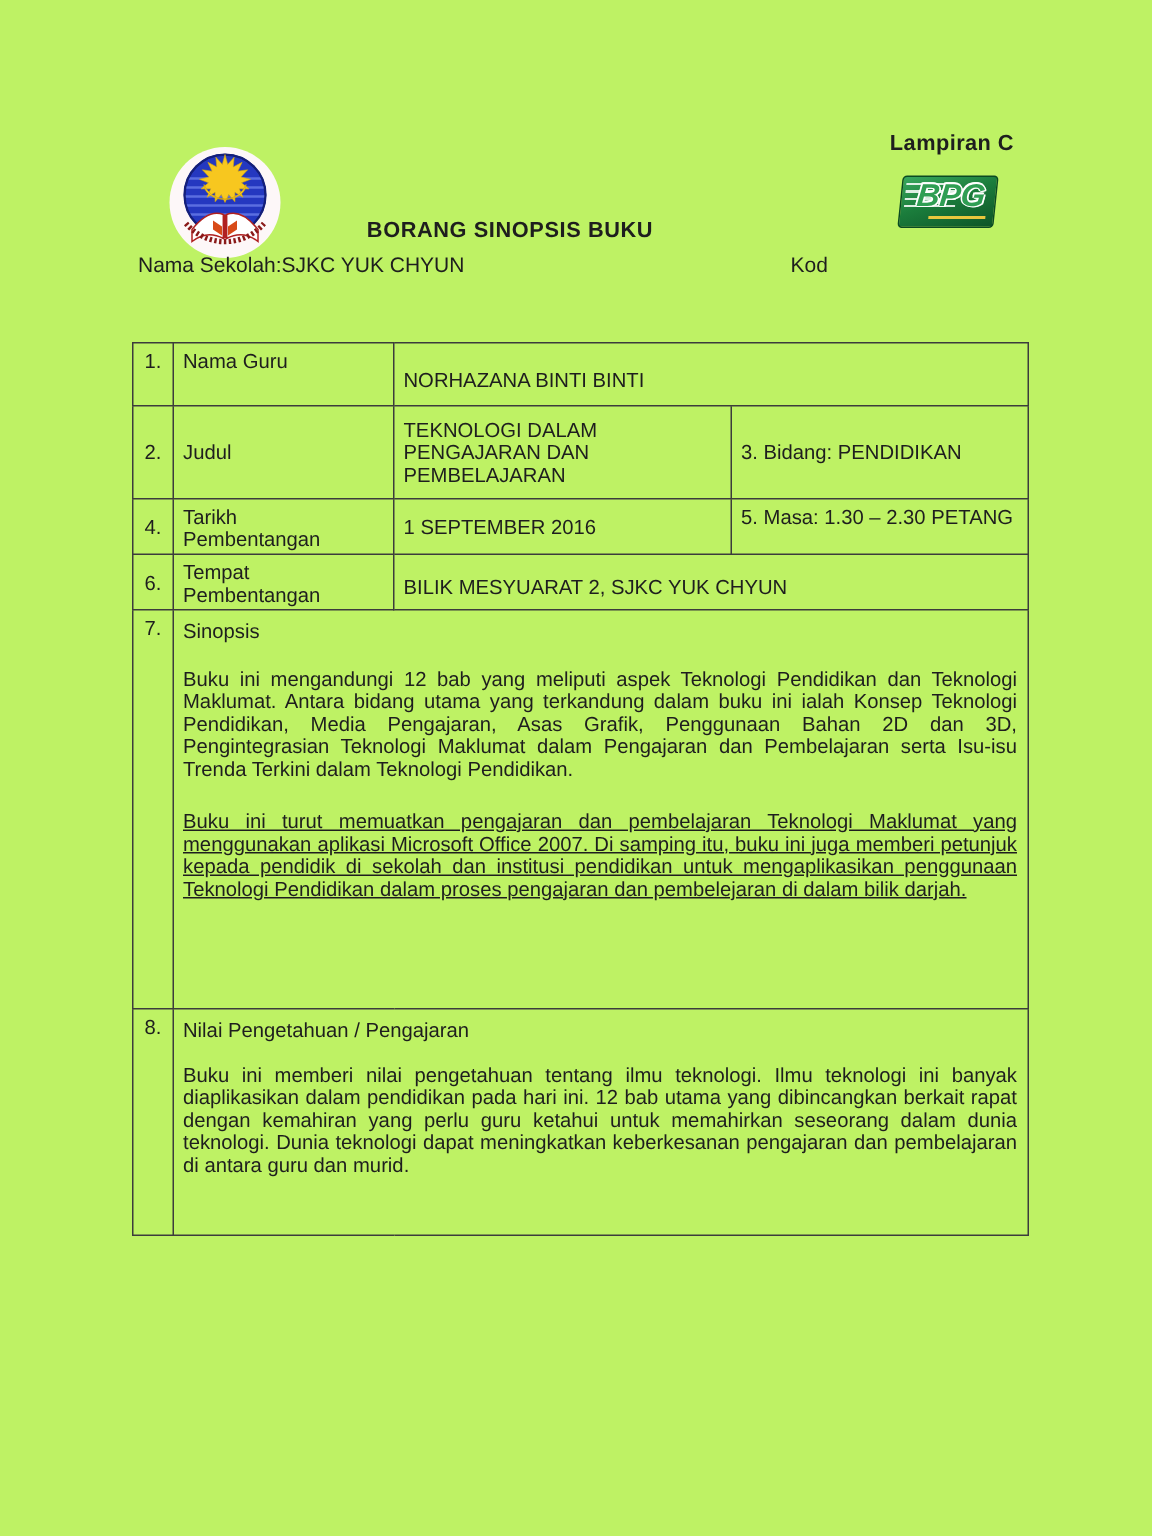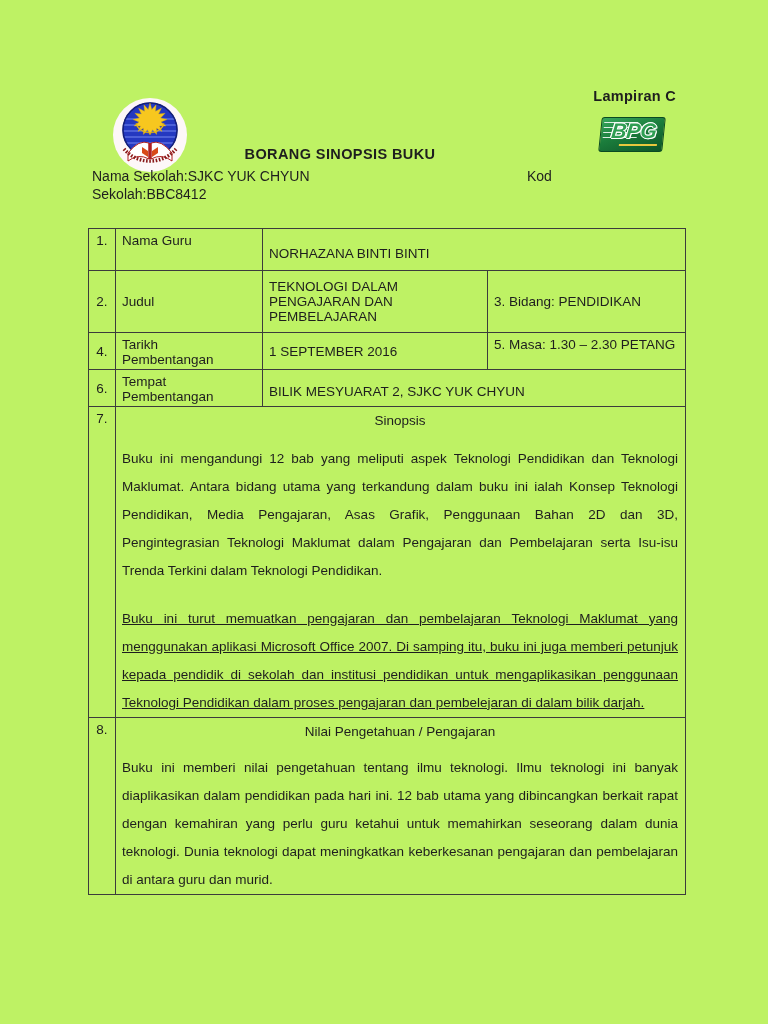--- a/index.html
+++ b/index.html
@@ -70,23 +70,23 @@
   tr.r2 td { height: 62px; }
   tr.r4 td { height: 35px; }
   tr.r6 td { height: 31px; }
   tr.r7 td { height: 266px; }
   tr.r8 td { height: 151px; }
 
   tr.r1 td.val { padding-top: 10px; }
   tr.r6 td.val { padding-top: 8px; }
 
   td.textcell { vertical-align: top; padding: 4px 7px 0 6px; }
-  td.textcell .cell-label { line-height: 19px; text-align: center; }
+  td.textcell .cell-label { line-height: 19px; }
   td.textcell p {
-    text-align: justify; line-height: 28px; margin-top: 15px;
+    text-align: justify; line-height: 15px; margin-top: 15px;
   }
   td.textcell p + p { margin-top: 19.5px; text-decoration: underline; }
   tr.r8 td.textcell p { margin-top: 13px; }
 </style>
 </head>
 <body>
 
 <div class="page">
 
   <div class="lampiran">Lampiran C</div>
@@ -130,21 +130,20 @@
     <div class="bpg-subbar"></div>
   </div>
 
   <div class="form-title">BORANG SINOPSIS BUKU</div>
 
   <div class="school-block">
     <div class="school-line1">
       <span>Nama Sekolah:SJKC YUK CHYUN</span>
       <span class="kod">Kod</span>
     </div>
-    <div class="school-line2">Sekolah:BBC8412</div>
   </div>
 
   <table class="form-table">
     <colgroup>
       <col style="width:27px">
         <col style="width:147px">
         <col style="width:225px">
         <col style="width:198px">
     </colgroup>
     <tbody>

